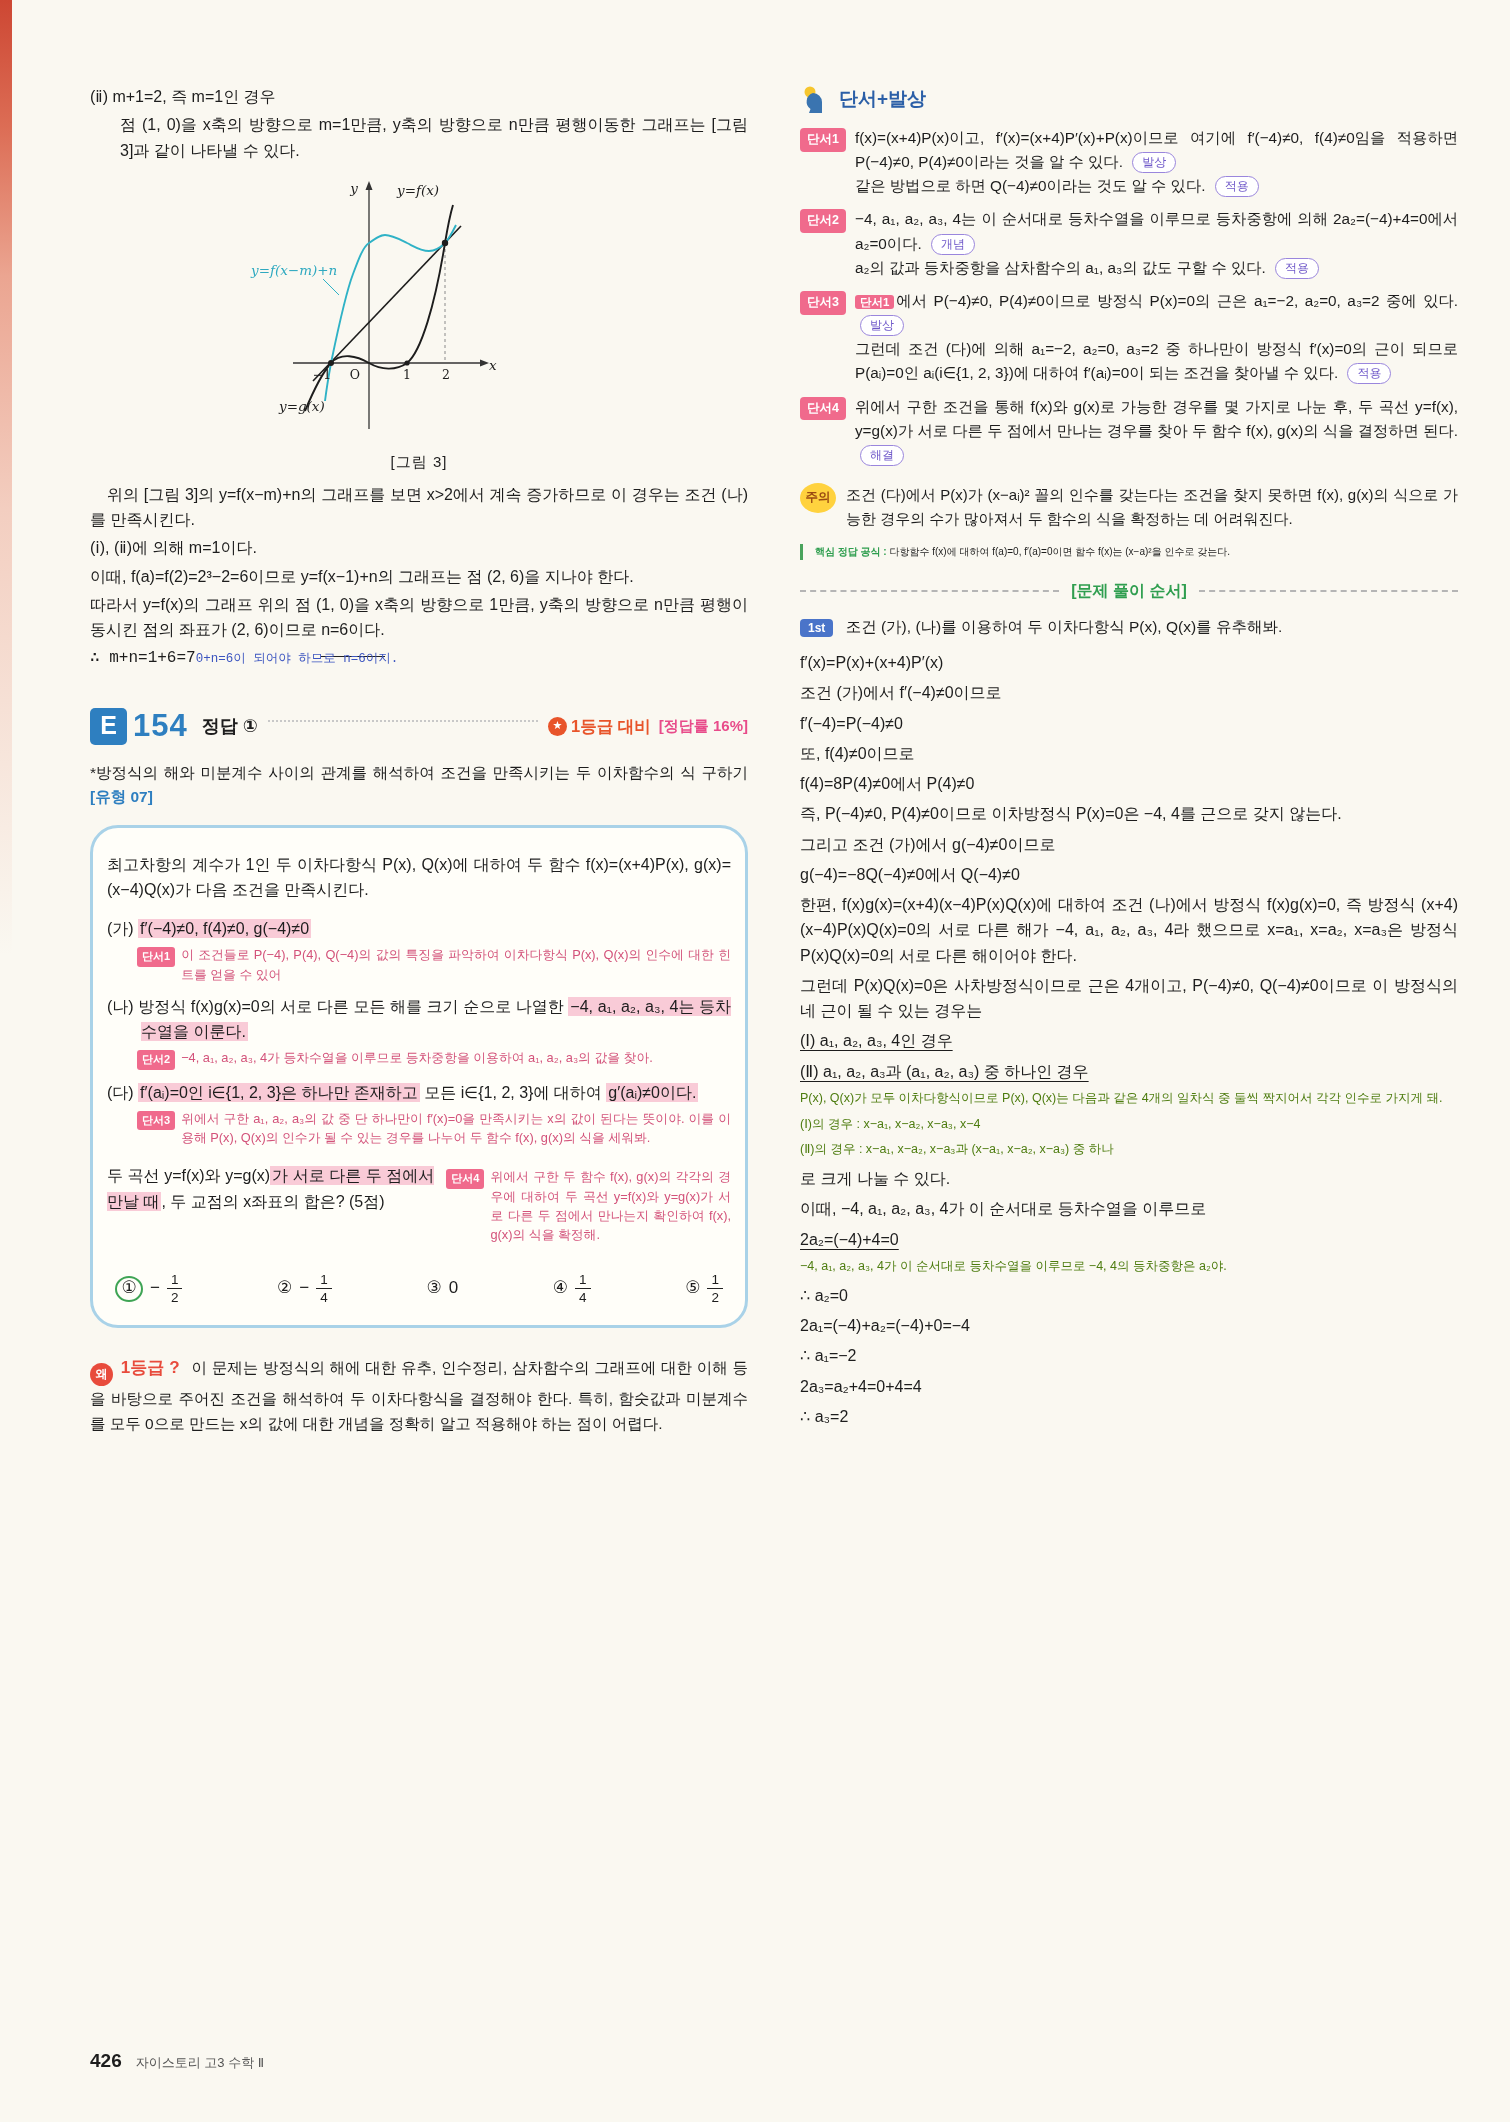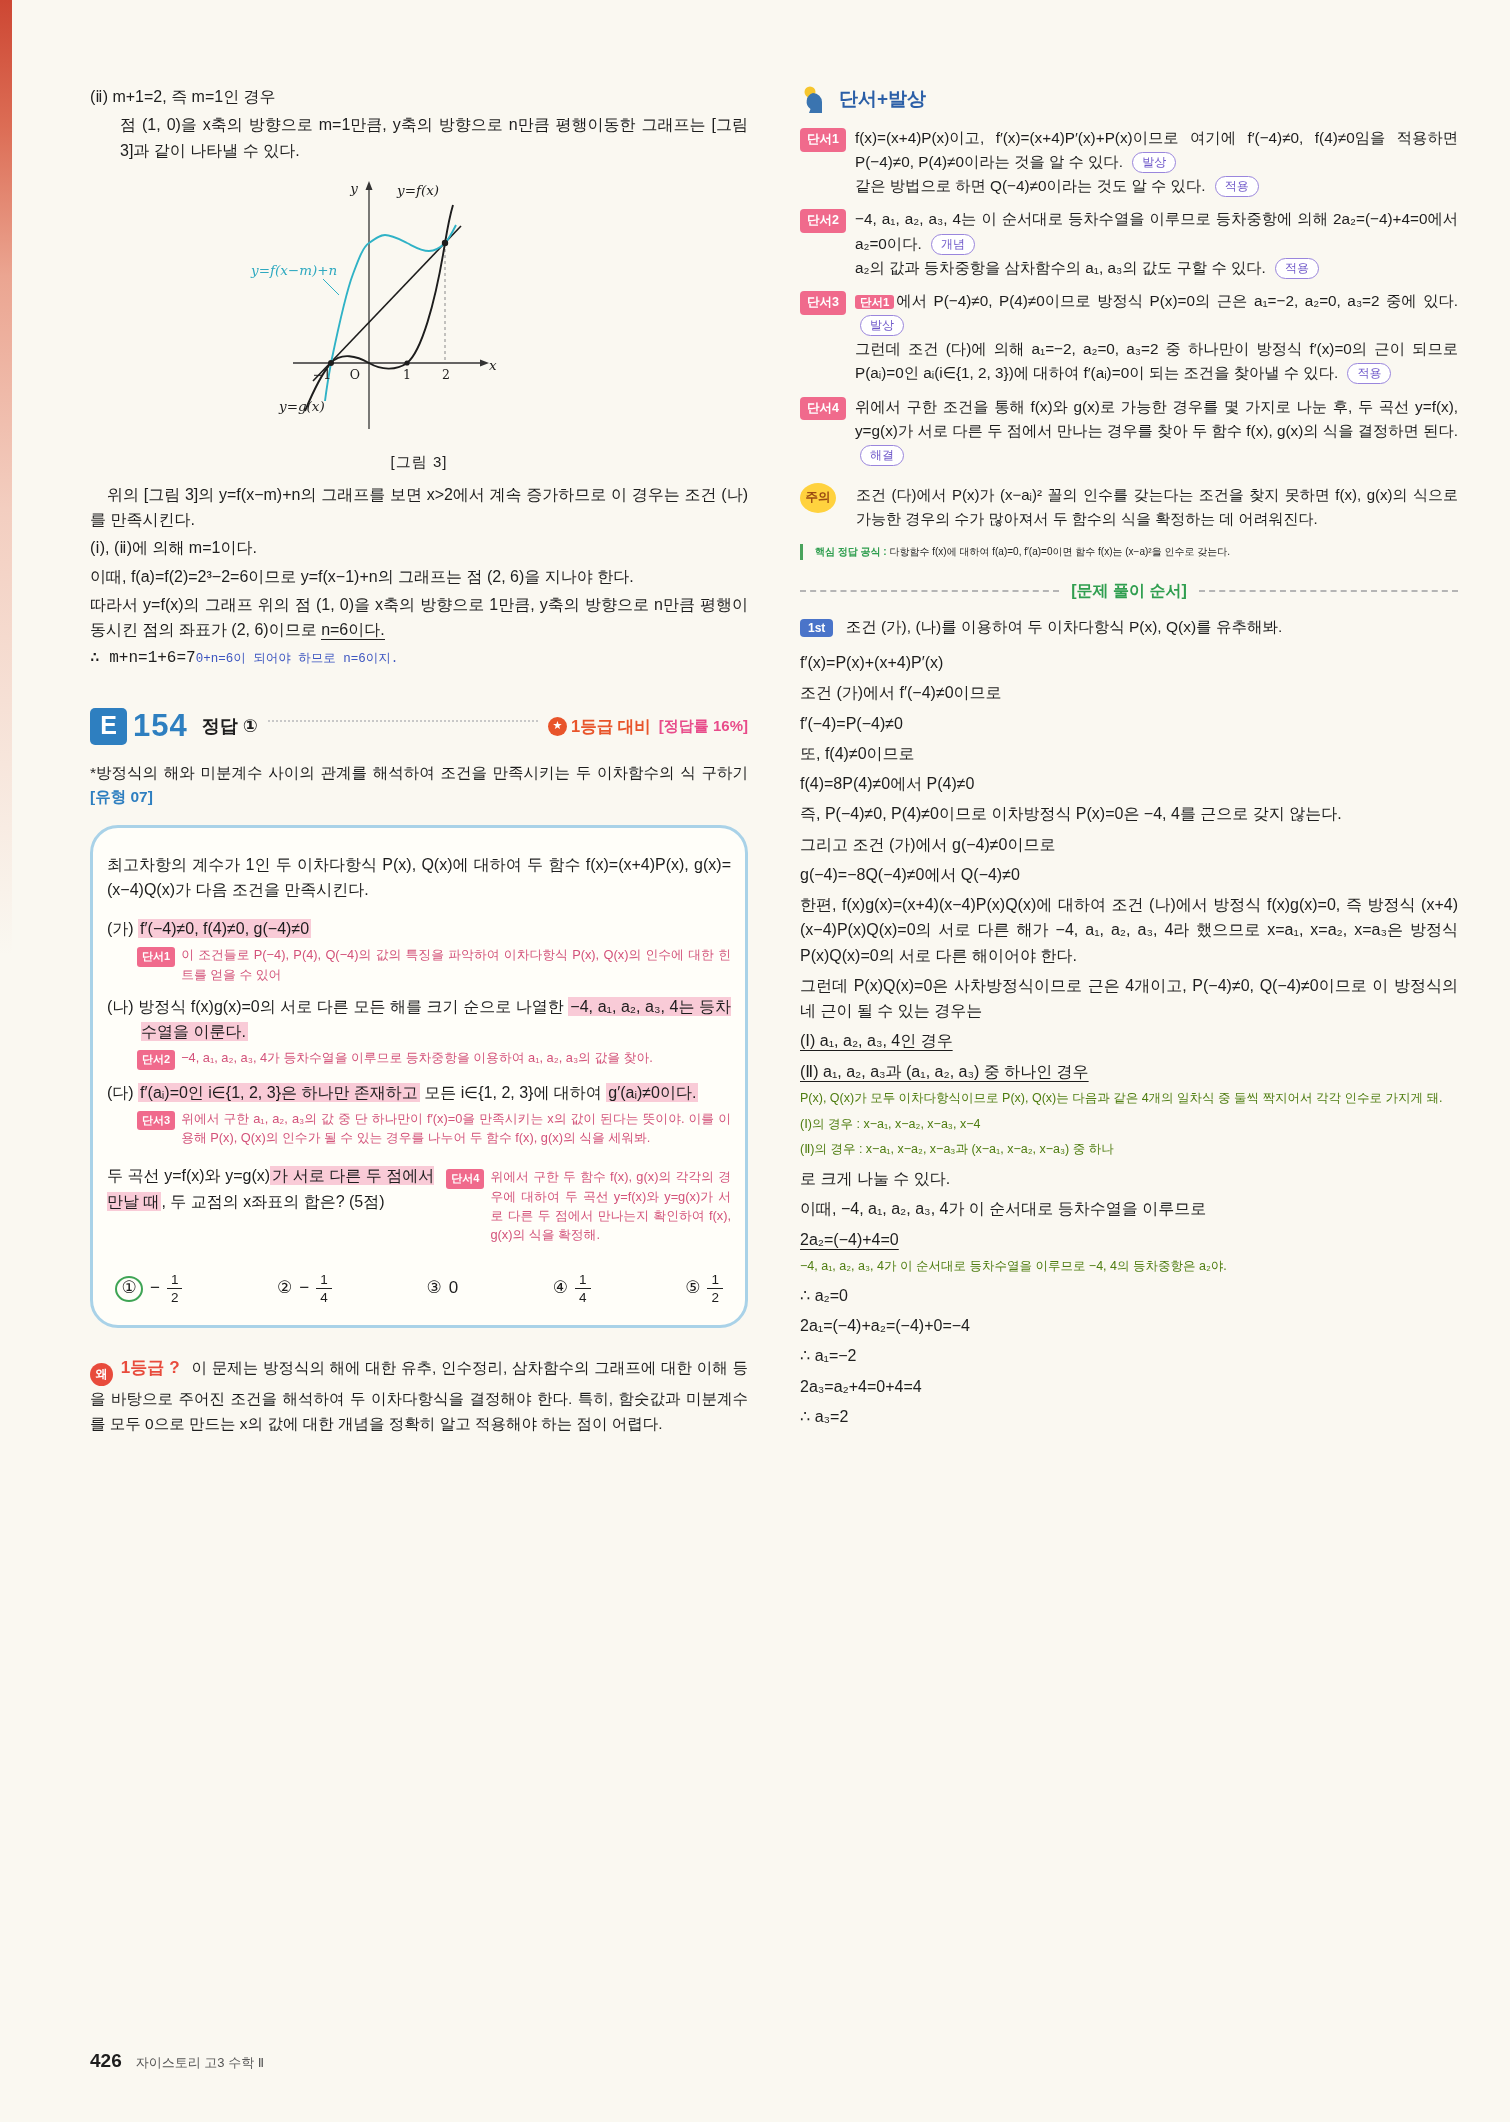--- a/index.html
+++ b/index.html
@@ -15,21 +15,21 @@
     background:linear-gradient(180deg,#cd4733 0%,#dc6d55 6%,#eba591 13%,#f3cec0 24%,rgba(248,232,222,0) 45%);
   }
   .content { position:absolute; top:84px; left:90px; right:52px; display:flex; gap:52px; }
   .col { flex:1; min-width:0; }
 
   p { margin:0; }
   .just { text-align:justify; }
   .body { margin-bottom:3px; }
   .case-body { padding-left:30px; }
   .ind { text-indent:17px; }
-  .uline { border-bottom:1.6px solid #222; padding-bottom:1px; }
+  .uline { border-bottom:1.6px solid #222; padding-bottom:18px; }
 
   
   .fig-wrap { text-align:center; margin:10px 0 8px; }
   .fig-svg { display:inline-block; }
   .fig-caption { font-size:15px; margin-top:2px; letter-spacing:1px; }
   .axis { stroke:#333; stroke-width:1.3; }
   .dash { stroke:#8a8a8a; stroke-width:1; stroke-dasharray:3 3; }
   .curve-f { fill:none; stroke:#1d1d1d; stroke-width:1.9; }
   .curve-ft { fill:none; stroke:#2fb2c6; stroke-width:1.9; }
   .curve-g { stroke:#1d1d1d; stroke-width:1.6; }
@@ -87,21 +87,21 @@
   .clue { display:flex; gap:9px; margin-bottom:9px; }
   .tag-pink { flex:none; background:#f06a8c; color:#fff; font-size:12.5px; font-weight:bold;
               border-radius:4px; padding:2px 7px; height:fit-content; margin-top:2px; white-space:nowrap; }
   .tag-pink-inline { background:#f06a8c; color:#fff; font-size:11.5px; font-weight:bold;
                      border-radius:3px; padding:1px 5px; margin-right:2px; }
   .clue-body { flex:1; min-width:0; font-size:15.3px; line-height:1.58; }
   .clue-body p { text-align:justify; }
   .pill { display:inline-block; border:1.3px solid #9a86dd; color:#6f58c9; font-size:12px;
           border-radius:12px; padding:0 9px; margin-left:5px; white-space:nowrap; background:#fff; vertical-align:1px; }
 
-  .caution { display:flex; gap:20px; margin:16px 0 14px; align-items:flex-start; }
+  .caution { display:flex; gap:10px; margin:16px 0 14px; align-items:flex-start; }
   .caution-tag { flex:none; background:#ffd23e; color:#9a4a12; font-weight:bold; font-size:12.5px;
                  border-radius:50%; width:36px; height:30px; display:flex; align-items:center; justify-content:center; }
   .caution-text { font-size:15px; line-height:1.58; }
 
   .formula { margin:6px 0 6px; padding-left:12px; border-left:3px solid #49a35c; font-size:10px; line-height:1.58; text-align:justify; }
   .formula-label { color:#2f9e4f; font-weight:bold; }
 
   .solve-divider { display:flex; align-items:center; gap:12px; margin:18px 0 12px; }
   .dash-line { flex:1; border-top:2px dashed #b5b5b5; height:0; }
   .divider-label { color:#2f9e4f; font-weight:bold; font-size:16px; white-space:nowrap; }

